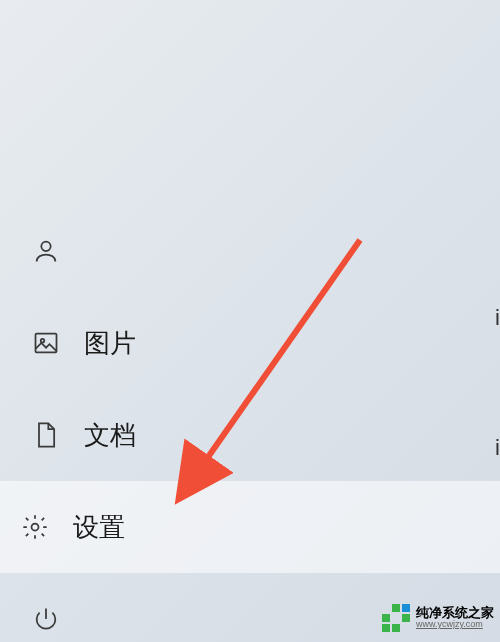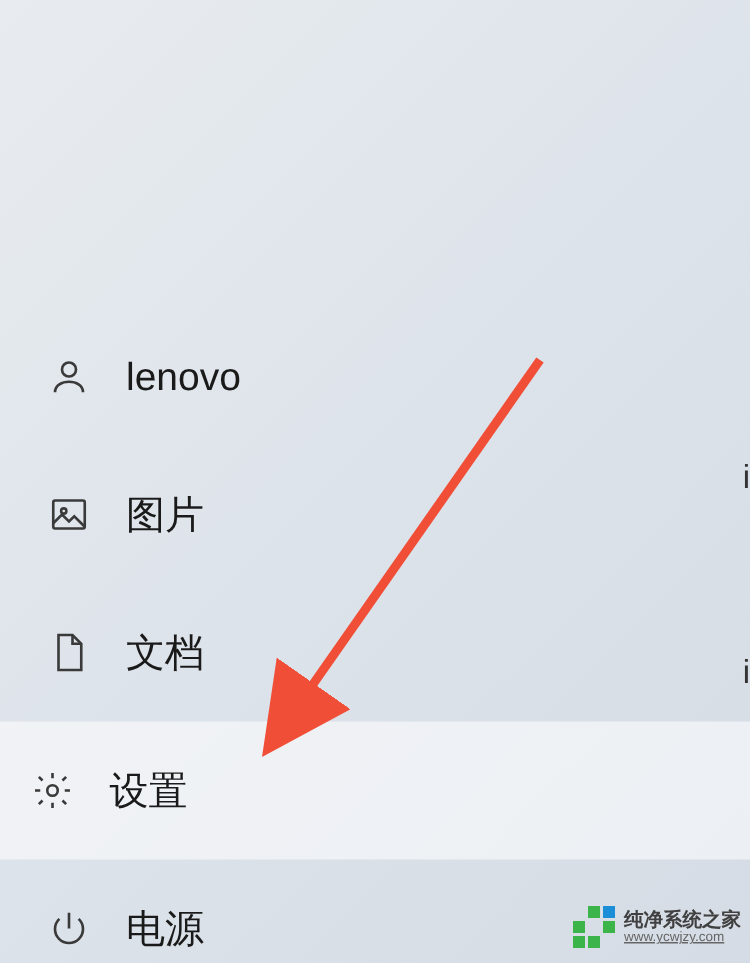--- a/index.html
+++ b/index.html
@@ -93,21 +93,21 @@
     .watermark-logo span:nth-child(3) {
       background: #1a8fd8;
     }
     .watermark-text {
       display: flex;
       flex-direction: column;
       line-height: 1.1;
     }
     .watermark-text .t1 {
       font-size: 13px;
-      color: #404040;
+      color: #000000;
       font-weight: 600;
     }
     .watermark-text .t2 {
       font-size: 9px;
       color: #666;
       text-decoration: underline;
     }
     .edge-text {
       position: absolute;
       right: 0;
@@ -125,21 +125,20 @@
 
   <div class="menu-items">
 
     <div class="menu-item">
       <div class="icon-wrap">
         <svg viewBox="0 0 24 24">
             <circle cx="12" cy="8" r="4"></circle>
             <path d="M4 21c0-4 4-6 8-6s8 2 8 6"></path>
           </svg>
       </div>
-      <span class="menu-label">lenovo</span>
     </div>
 
     <div class="menu-item">
       <div class="icon-wrap">
         <svg viewBox="0 0 24 24">
             <rect x="3" y="4" width="18" height="16" rx="1"></rect>
             <circle cx="9" cy="10" r="1.5"></circle>
             <path d="M3 17l5-5 4 4 3-3 6 6"></path>
           </svg>
       </div>
@@ -166,21 +165,20 @@
       <span class="menu-label">设置</span>
     </div>
 
     <div class="menu-item">
       <div class="icon-wrap">
         <svg viewBox="0 0 24 24">
             <path d="M12 3v9"></path>
             <path d="M6.5 6.5a8 8 0 1 0 11 0"></path>
           </svg>
       </div>
-      <span class="menu-label">电源</span>
     </div>
 
   </div>
 
   <svg class="arrow-annotation" width="210" height="280" viewBox="0 0 210 280">
     <defs>
       <marker id="arrowhead" markerWidth="10" markerHeight="10" refX="7" refY="5" orient="auto">
         <polygon points="0 0, 10 5, 0 10" fill="#f04e37"></polygon>
       </marker>
     </defs>

